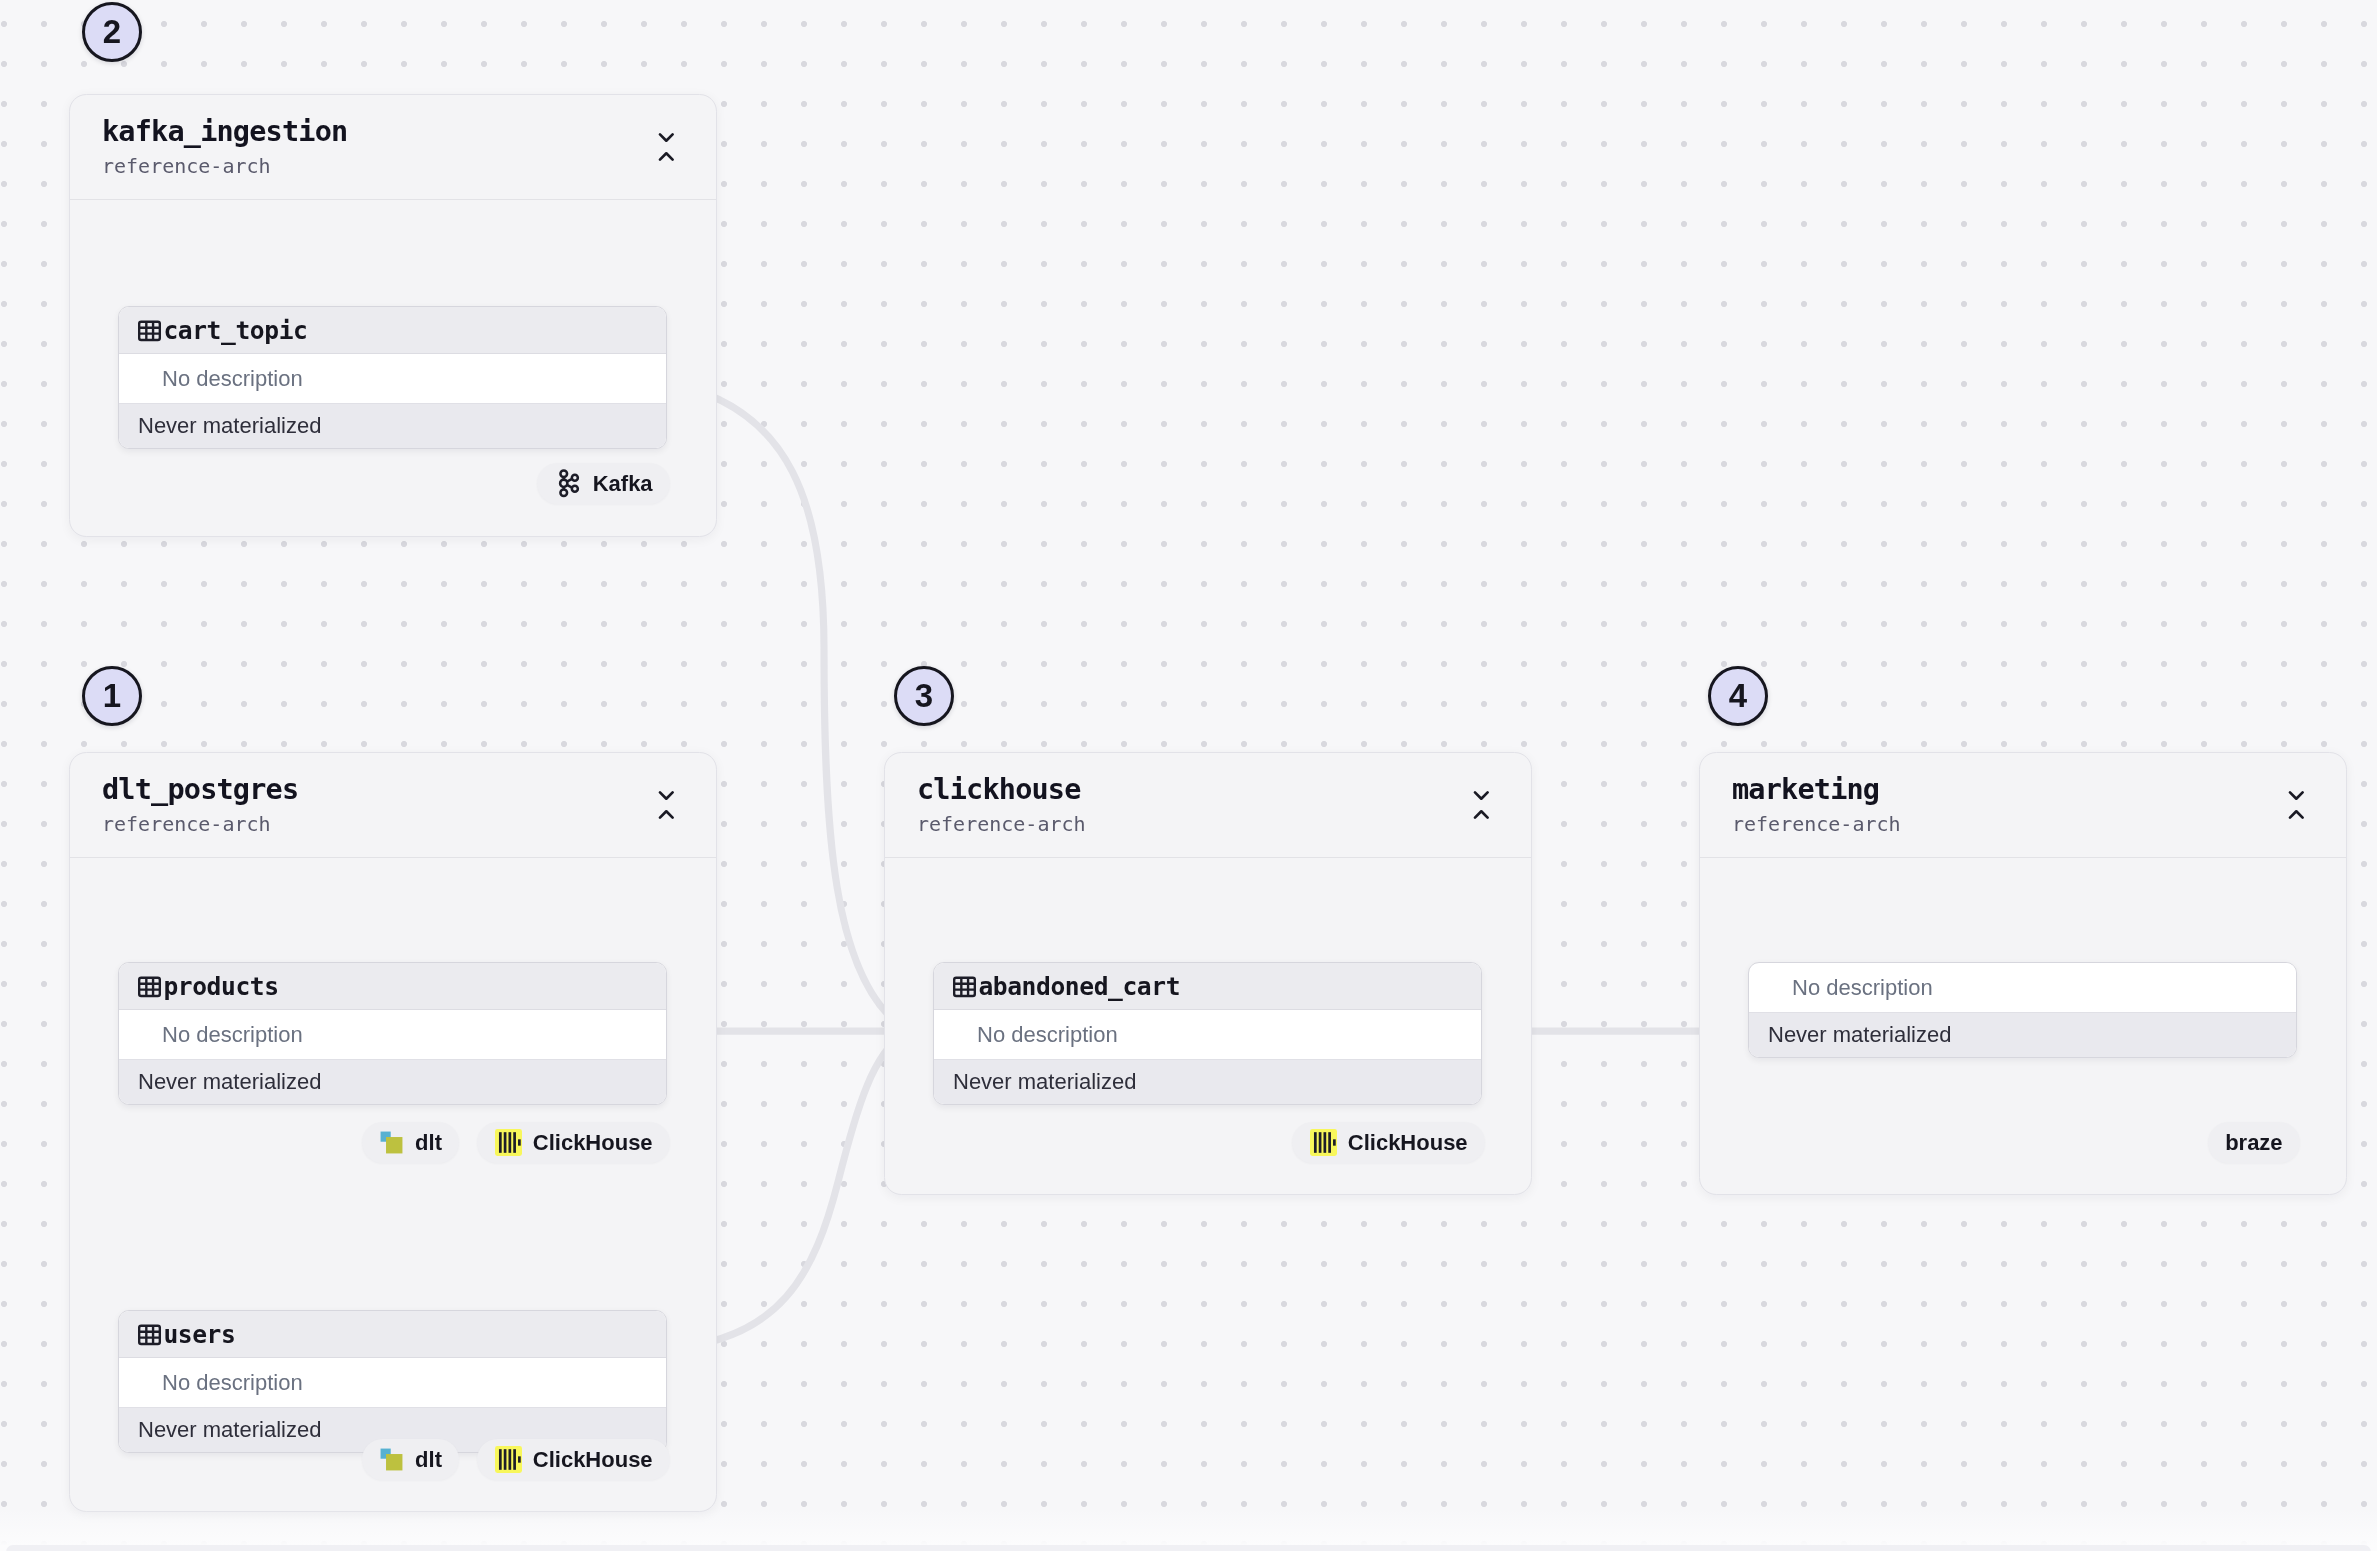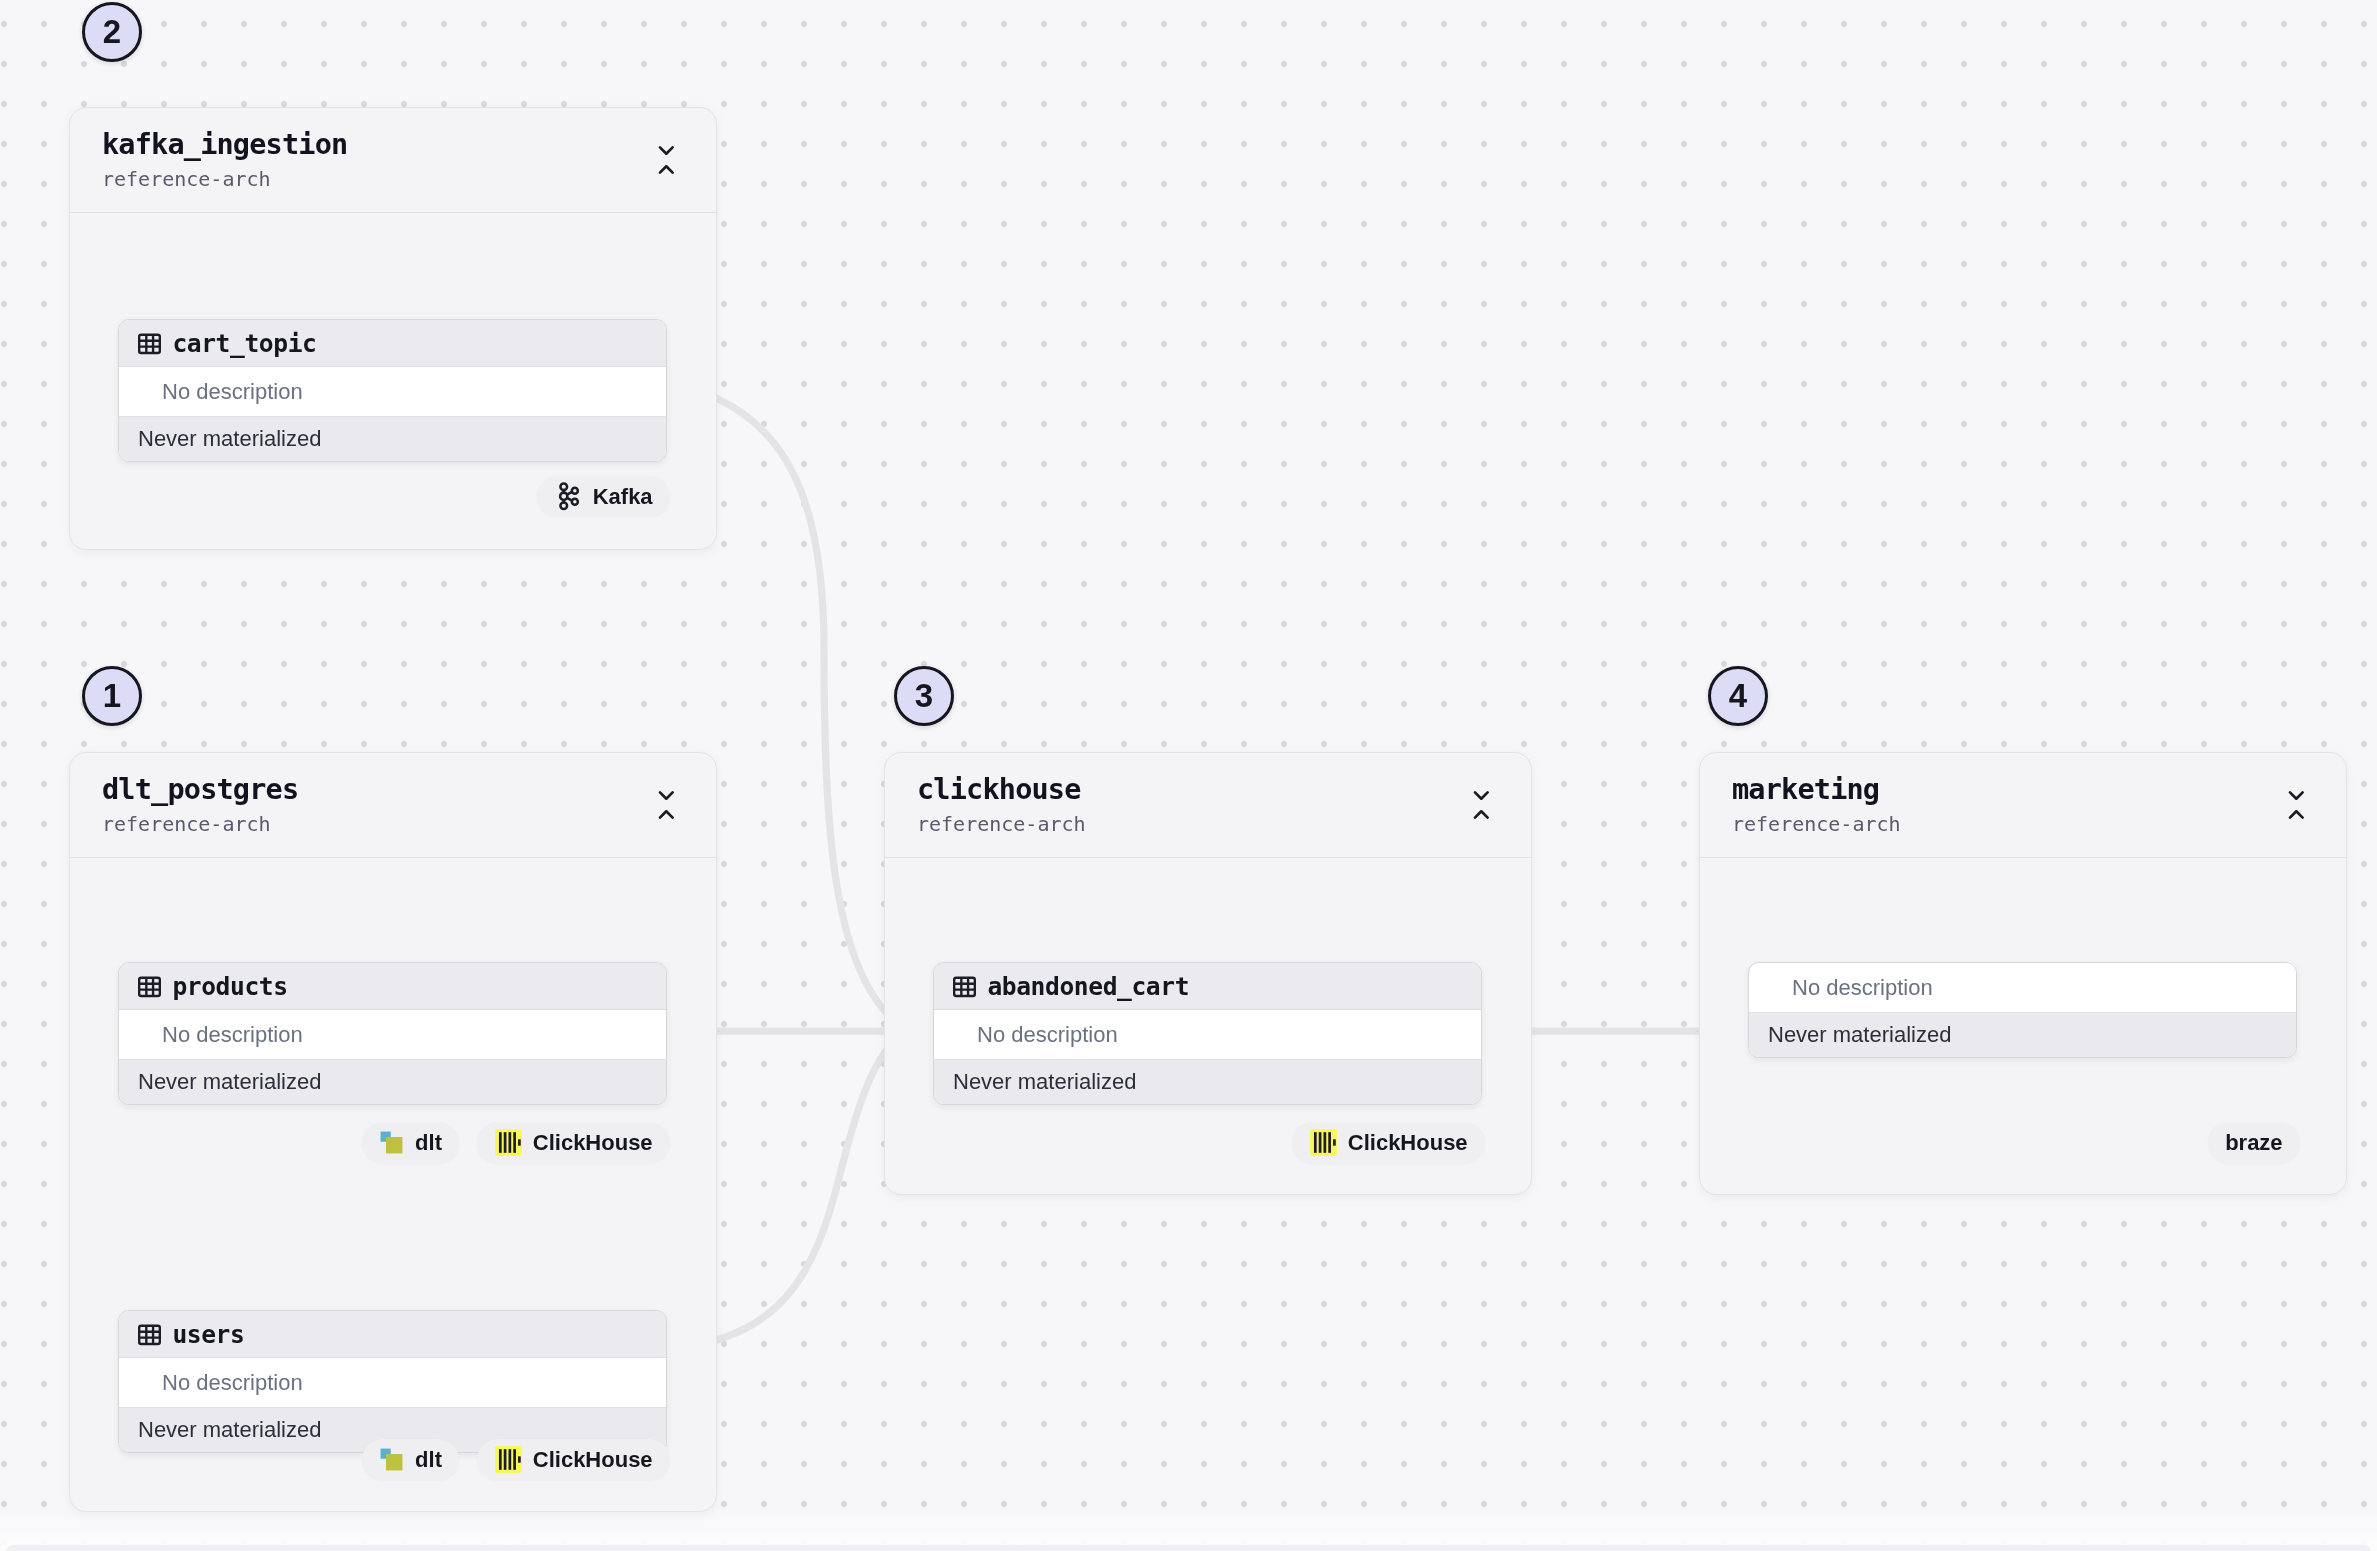--- a/index.html
+++ b/index.html
@@ -8,41 +8,41 @@
     background-color:#f7f7f9;
     background-image:radial-gradient(circle,#d8d8de 2.8px,transparent 3.2px);
     background-size:40px 40px;background-position:24px 4px;
     font-family:"Liberation Sans",sans-serif;color:#16161f;
   }
   
   .group{
     position:absolute;background:#f4f4f6;border:1.6px solid #e2e2e8;border-radius:17.4px;
     box-shadow:0 2.4px 11px rgba(20,20,40,.05);
   }
-  .g0{left:69px;top:107px;width:646px;height:441px;}
+  .g0{left:69px;top:94px;width:646px;height:441px;}
   .g1{left:69px;top:752px;width:646px;height:758px;}
   .g2{left:884px;top:752px;width:646px;height:441px;}
   .g3{left:1699px;top:752px;width:646px;height:441px;}
   .group-header{
     position:absolute;left:0;top:0;right:0;height:105px;border-bottom:1.6px solid #e2e2e6;
     display:flex;align-items:center;justify-content:space-between;padding:0 32px;box-sizing:border-box;
     border-radius:16px 16px 0 0;
   }
   .group-title{font-family:"DejaVu Sans Mono",monospace;font-weight:bold;font-size:28.5px;letter-spacing:-0.8px;color:#13131f;line-height:1.1;}
   .group-sub{font-family:"DejaVu Sans Mono",monospace;font-size:20px;color:#5a5a6c;margin-top:6px;}
   .collapse-btn{display:flex;align-items:center;justify-content:center;width:35px;height:48px;cursor:pointer;}
   
   .asset{
     position:absolute;left:48px;width:549px;box-sizing:border-box;
     border:1.6px solid #d6d6dd;border-radius:11px;overflow:hidden;
     box-shadow:0 2.4px 6.3px rgba(20,20,40,.06);background:#fff;
   }
   .a-top{top:211px;}  .a-top2{top:209px;} .a-bottom{top:557px;}
   .asset-header{
-    display:flex;align-items:center;gap:9px;height:46px;padding:0 17.4px;background:#ebebef;
+    display:flex;align-items:center;gap:0;height:46px;padding:0 17.4px;background:#ebebef;
     border-bottom:1.6px solid #dcdce2;font-family:"DejaVu Sans Mono",monospace;font-weight:bold;font-size:24.6px;letter-spacing:-0.4px;color:#16161f;text-align:center;
   }
   .asset-desc{display:flex;align-items:center;height:49px;padding:0 19px;background:#ffffff;font-size:22px;color:#6a7180;margin-left:24px;}
   .asset-status{display:flex;align-items:center;height:44px;padding:0 19px;background:#e9e9ee;border-top:1.6px solid #e0e0e6;font-size:22px;color:#2e2e3a;}
   
   .tag-row{position:absolute;right:46px;display:flex;gap:18px;}
   .t0{top:368px;justify-content:center;} .t1{top:369px;} .t2{top:686px;}
   .tag{
     display:flex;align-items:center;gap:11px;background:#efeff2;border-radius:20.6px;
     padding:6.3px 17.4px;height:28.5px;font-size:22px;font-weight:bold;color:#16161f;

